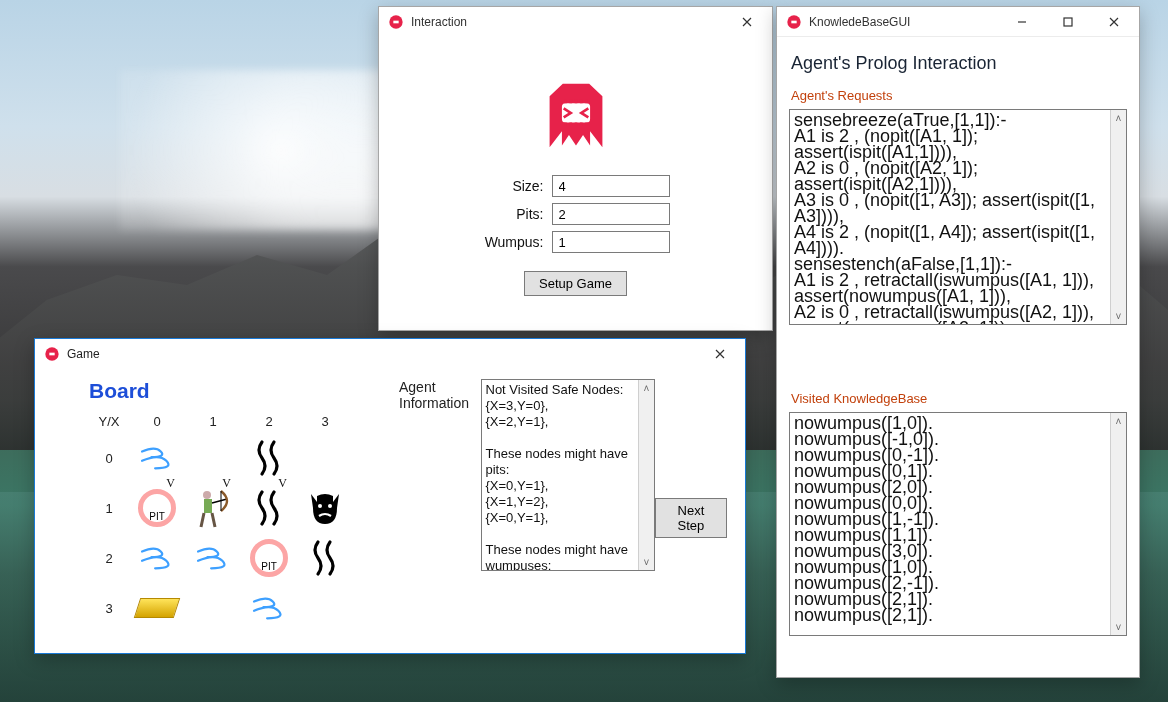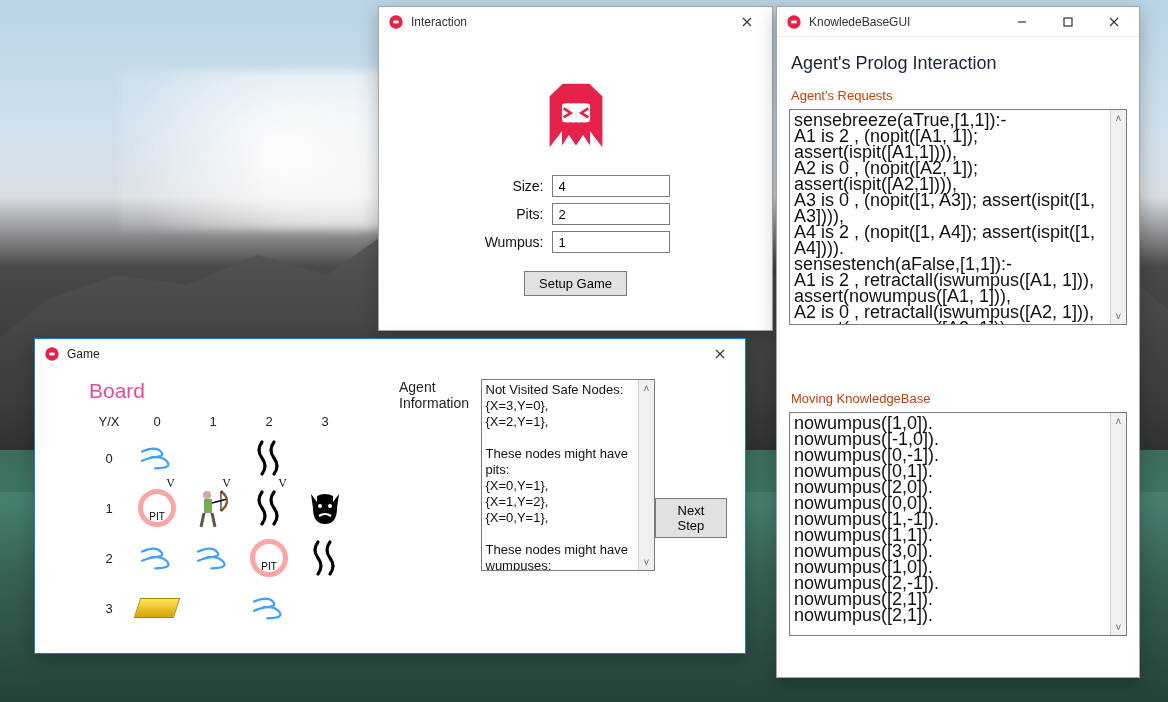--- a/index.html
+++ b/index.html
@@ -59,21 +59,21 @@
   .sbar{position:absolute;right:0;top:0;bottom:0;width:16px;background:#f0f0f0;border-left:1px solid #cfcfcf;display:flex;flex-direction:column;justify-content:space-between;align-items:center}
   .sbar .arrow{width:14px;height:16px;display:flex;align-items:center;justify-content:center;color:#666;font-size:10px}
   #reqbox{height:216px}
   #kbbox{height:224px}
 
   
   #gm{left:34px;top:338px;width:712px;height:316px;border:1px solid #1979d6}
   #gm .titlebar{color:#222}
   #gm .body{display:flex;height:calc(100% - 30px)}
   .boardpane{width:360px;padding:10px 0 0 54px}
-  .boardpane h2{font-weight:400;font-size:21px;color:#ec4899;margin-bottom:6px}
+  .boardpane h2{font-weight:700;font-size:21px;color:#1d4ed8;margin-bottom:6px}
   .grid{display:grid;grid-template-columns:40px 56px 56px 56px 56px;grid-template-rows:24px 50px 50px 50px 50px;align-items:center;justify-items:center}
   .gh{font-size:13px;color:#222}
   .cell{width:52px;height:48px;display:flex;align-items:center;justify-content:center;position:relative}
   .vmark{position:absolute;top:-8px;right:8px;font-size:12px;color:#111;font-family:serif}
   .pit{width:38px;height:38px;border-radius:50%;border:5px solid #fca5a5;display:flex;align-items:flex-end;justify-content:center;font-size:10px;font-weight:400;background:#fff}
   .breeze{color:#4da6ff}
   .stench{color:#000}
   .gold{width:40px;height:20px;background:linear-gradient(#ffe45a,#d4a300);border:1px solid #b58900;transform:skewX(-18deg)}
   .agentpane{flex:1;padding:10px 18px 4px 0;display:flex;flex-direction:row}
   .agentpane .sect{font-size:14px;color:#222;margin-bottom:6px;padding-left:4px}
@@ -175,21 +175,21 @@
 A1 is 2 , retractall(iswumpus([A1, 1])), assert(nowumpus([A1, 1])),
 A2 is 0 , retractall(iswumpus([A2, 1])), assert(nowumpus([A2, 1])),
 A3 is 0 , retractall(iswumpus([1, A3])), assert(nowumpus([1, A3])),
 A4 is 2 , retractall(iswumpus([1, A4])), assert(nowumpus([1,</div>
     <div class="sbar">
       <span class="arrow">˄</span>
       <span class="arrow">˅</span>
     </div>
   </div>
   <div style="height:44px"></div>
-  <div class="sect">Moving KnowledgeBase</div>
+  <div class="sect">Visited KnowledgeBase</div>
   <div class="txtarea" id="kbbox">
     <div class="inner">nowumpus([1,0]).
 nowumpus([-1,0]).
 nowumpus([0,-1]).
 nowumpus([0,1]).
 nowumpus([2,0]).
 nowumpus([0,0]).
 nowumpus([1,-1]).
 nowumpus([1,1]).
 nowumpus([3,0]).

